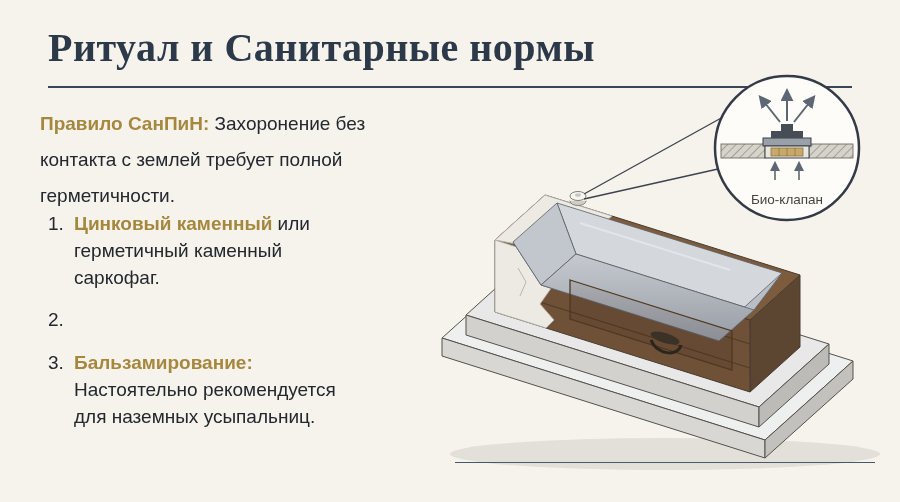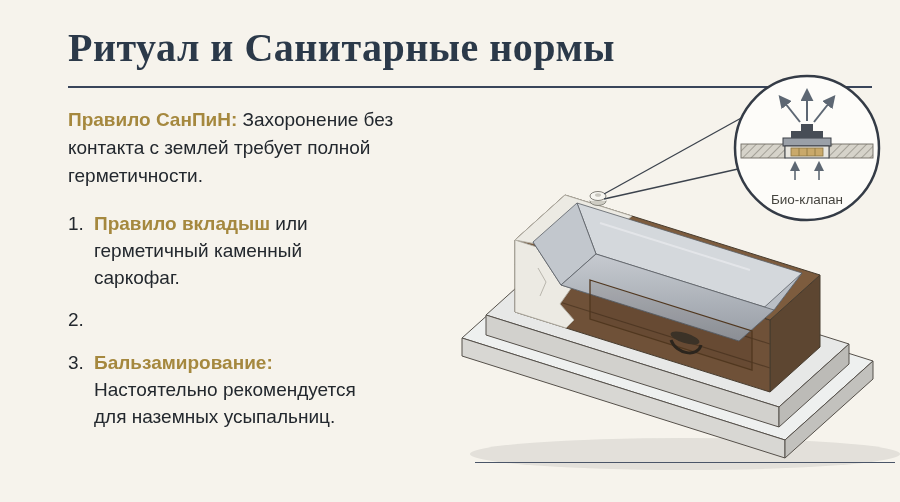--- a/index.html
+++ b/index.html
@@ -3,36 +3,36 @@
 <meta charset="utf-8">
 <style>
   html, body { margin: 0; padding: 0; }
   body {
     width: 900px; height: 502px;
     background: #f6f3ec;
     font-family: "Liberation Sans", sans-serif;
     color: #23282e;
     overflow: hidden;
   }
-  .page { position: relative; width: 774px; height: 502px; margin-left: 20px; }
+  .page { position: relative; width: 774px; height: 502px; }
 
   .title {
     position: absolute; left: 48px; top: 24px; margin: 0;
     font-family: "Liberation Serif", serif;
     font-size: 40px; font-weight: 700;
     color: #2b3949; letter-spacing: .5px;
   }
   .rule {
     position: absolute; left: 48px; top: 86px;
     width: 804px; height: 2px; background: #39455a;
   }
 
   .intro {
-    position: absolute; left: 48px; top: 106px; margin: 0;
-    width: 340px; font-size: 19px; line-height: 28px;
+    position: absolute; left: 40px; top: 106px; margin: 0;
+    width: 340px; font-size: 19px; line-height: 36px;
   }
   .lead { color: #a5883e; font-weight: 700; }
 
   .rules-list {
     position: absolute; left: 48px; top: 210px; margin: 0; padding: 0;
     list-style: none; width: 330px;
     font-size: 19px; line-height: 27px;
   }
   .rules-list li { display: flex; margin-bottom: 15px; }
   .rules-list li:nth-child(3) { margin-top: 16px; }
@@ -57,21 +57,21 @@
 <div class="page">
 
   <h1 class="title">Ритуал и Санитарные нормы</h1>
   <div class="rule"></div>
 
   <p class="intro"><span class="lead">Правило СанПиН:</span> <span>Захоронение без контакта с землей требует полной герметичности.</span></p>
 
   <ol class="rules-list">
     <li>
       <span class="num">1.</span>
-      <span class="li-body"><span class="lead">Правило вкладыш</span> <span>или герметичный каменный саркофаг.</span></span>
+      <span class="li-body"><span class="lead">Цинковый каменный</span> <span>или герметичный каменный саркофаг.</span></span>
     </li>
     <li>
       <span class="num">2.</span>
     </li>
     <li>
       <span class="num">3.</span>
       <span class="li-body"><span class="lead">Бальзамирование:</span> <span>Настоятельно рекомендуется для наземных усыпальниц.</span></span>
     </li>
   </ol>
 

